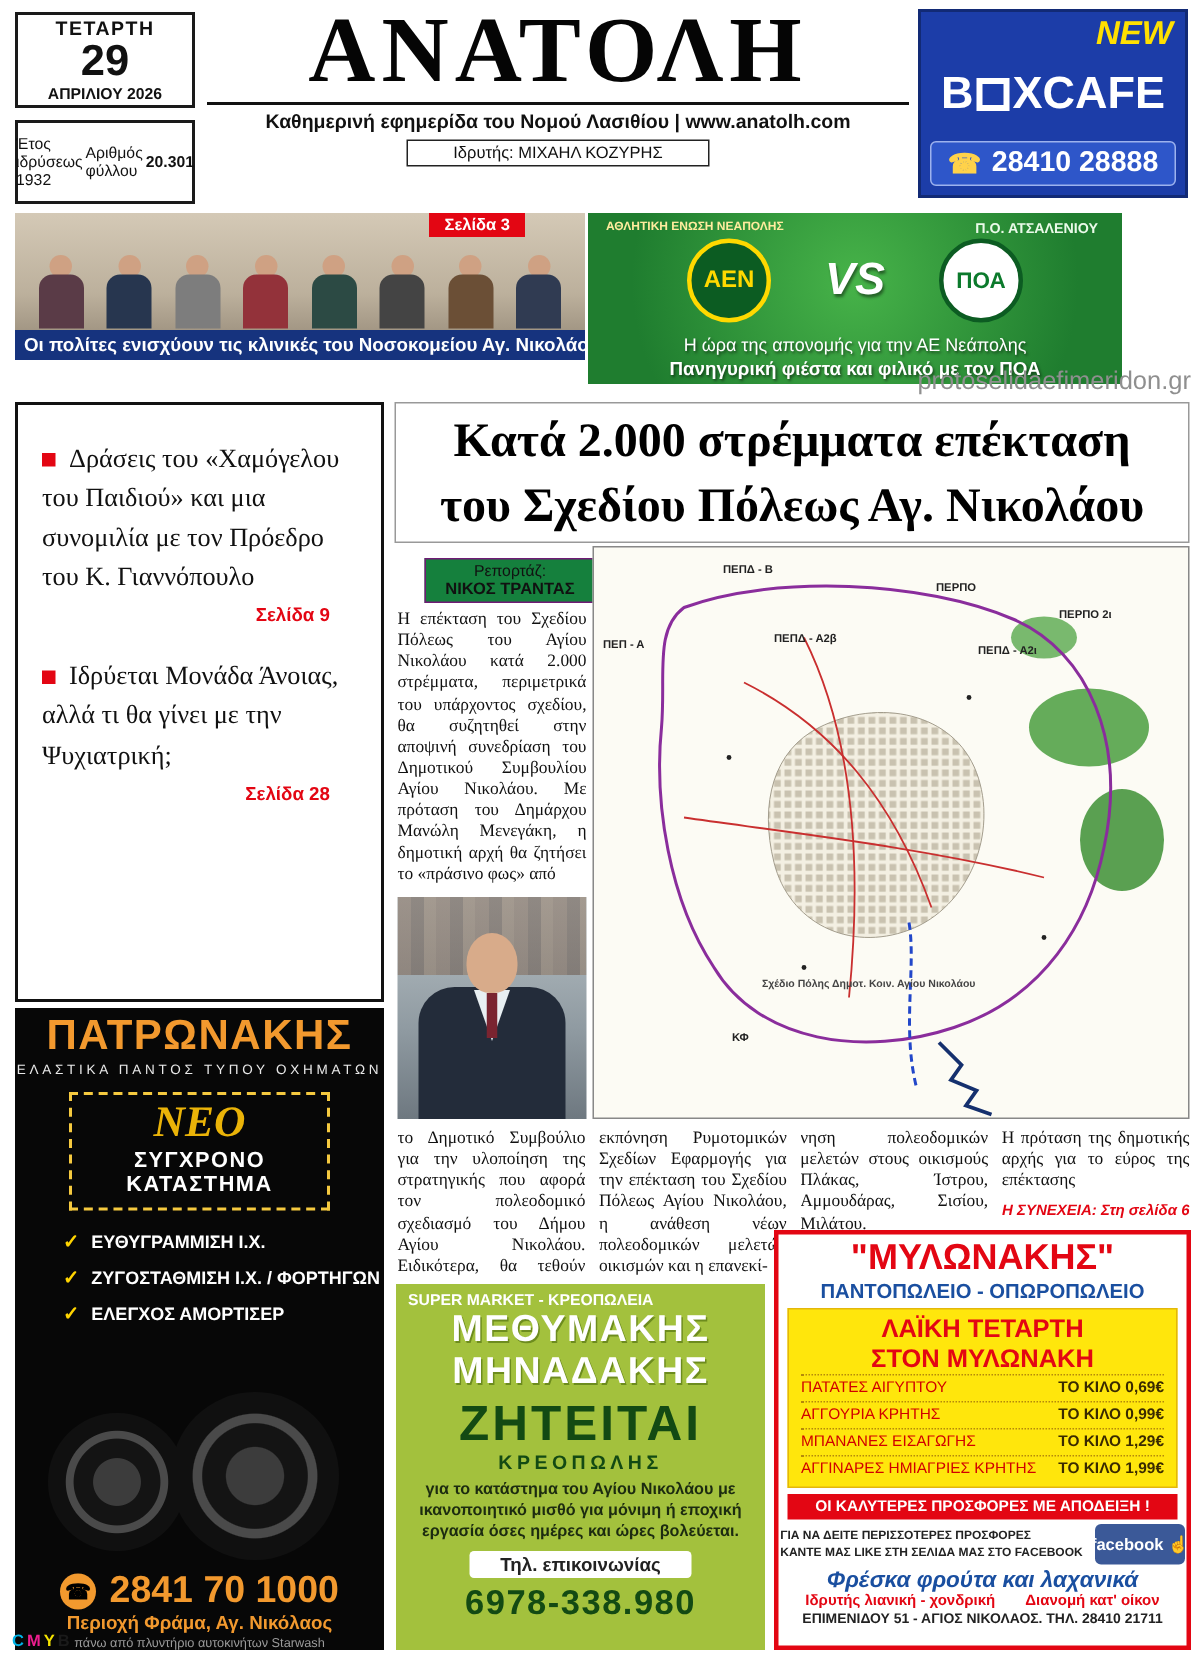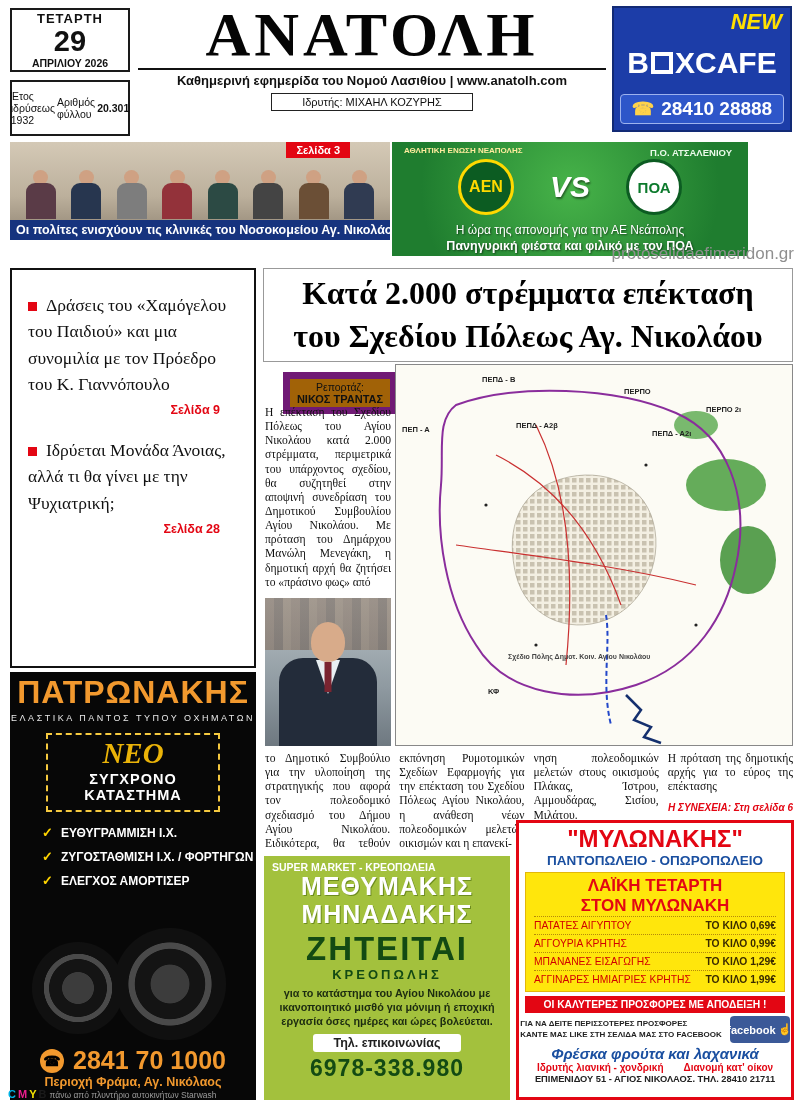--- a/index.html
+++ b/index.html
@@ -60,21 +60,21 @@
   .leftcol { position:absolute; left:10px; top:268px; width:246px; height:400px; border:2px solid #111;
              padding:22px 12px 0 16px; font-family:"Liberation Serif", serif; }
   .lc-item { font-size:17.5px; line-height:1.5; color:#111; }
   .lc-bullet { display:inline-block; width:9px; height:9px; background:#e30613; margin-right:9px; }
   .lc-page { text-align:right; color:#e30613; font-weight:bold; font-size:12.5px; font-family:"Liberation Sans",sans-serif; margin:6px 22px 20px 0; }
 
   
   .headline { position:absolute; left:263px; top:268px; width:530px; height:94px; border:1px solid #999;
               display:flex; flex-direction:column; justify-content:center; text-align:center;
               font-family:"Liberation Serif", serif; font-weight:bold; font-size:32px; line-height:1.34; color:#000; }
-  .byline { position:absolute; left:283px; top:372px; width:114px; border:7px solid #701a75; text-align:center; font-size:10.5px; padding:2px 2px; background:#a16207; }
+  .byline { position:absolute; left:283px; top:372px; width:114px; border:1px solid #701a75; text-align:center; font-size:10.5px; padding:2px 2px; background:#15803d; }
   .byline .nm { font-weight:bold; font-size:11px; display:block; }
   .intro { position:absolute; left:265px; top:406px; width:126px; height:188px; font-family:"Liberation Serif", serif;
            font-size:11.6px; line-height:1.22; text-align:justify; color:#111; overflow:hidden; }
 
   .mayor { position:absolute; left:265px; top:598px; width:126px; height:148px;
            background:linear-gradient(180deg,#b9c2c6,#8f9aa1 60%,#6e7880); overflow:hidden; }
   .shelf { position:absolute; top:0; left:0; right:0; height:52px; opacity:.45;
            background:repeating-linear-gradient(90deg,#7a5a43 0 9px,#5d4332 9px 18px,#8a6a4f 18px 26px); }
   .m-head { position:absolute; top:24px; left:50%; transform:translateX(-50%); width:34px; height:40px; border-radius:50% 50% 46% 46%; background:#d8ab8a; }
   .m-body { position:absolute; top:60px; left:50%; transform:translateX(-50%); width:98px; height:88px; border-radius:24px 24px 0 0; background:#232c3a; }
@@ -88,21 +88,21 @@
   .ml4{left:6px;top:60px}.ml5{left:310px;top:40px}.ml6{left:112px;top:288px;font-size:7px;color:#444}.ml7{left:92px;top:322px}
 
   .bcols { position:absolute; left:265px; top:752px; width:528px; height:100px; display:flex; gap:9px;
            font-family:"Liberation Serif", serif; font-size:11.6px; line-height:1.22; text-align:justify; color:#111; }
   .bcol { flex:1; overflow:hidden; }
   .continuation { color:#e30613; font-weight:bold; font-style:italic; font-size:10px; text-align:right; margin-top:8px; font-family:"Liberation Sans",sans-serif; }
 
   
   .patron { position:absolute; left:10px; top:672px; width:246px; height:428px; background:#070707; color:#fff; text-align:center; overflow:hidden; }
   .pt-cat { margin-top:14px; font-size:15px; font-weight:bold; letter-spacing:4px; }
-  .pt-brand { color:#f2992e; font-size:32px; font-weight:bold; letter-spacing:1px; margin-top:2px; }
+  .pt-brand { color:#f2992e; font-size:28px; font-weight:bold; letter-spacing:1px; margin-top:2px; }
   .pt-tag { font-size:9px; letter-spacing:2.5px; color:#e8e8e8; margin-top:2px; }
   .pt-neo-box { margin:10px 36px 0; border:2px dashed #f5c93f; padding:2px 0 7px; }
   .pt-neo { color:#eab308; font-size:29px; font-weight:bold; font-style:italic; font-family:"Liberation Serif", serif; }
   .pt-store { font-size:14.5px; font-weight:bold; letter-spacing:1px; margin-top:1px; }
   .pt-checks { text-align:left; margin:13px 0 0 32px; }
   .pt-check { font-size:12px; font-weight:bold; margin-bottom:9px; }
   .pt-check .ck { color:#ffd400; margin-right:8px; font-size:13px; }
   .tires { position:absolute; left:0; right:0; top:252px; height:118px; }
   .tire { position:absolute; border-radius:50%;
           background:radial-gradient(circle,#3c3c3c 0 24%,#141414 25% 44%,#4a4a4a 45% 52%,#101010 53% 74%,#2e2e2e 75% 82%,#0b0b0b 83%); }

